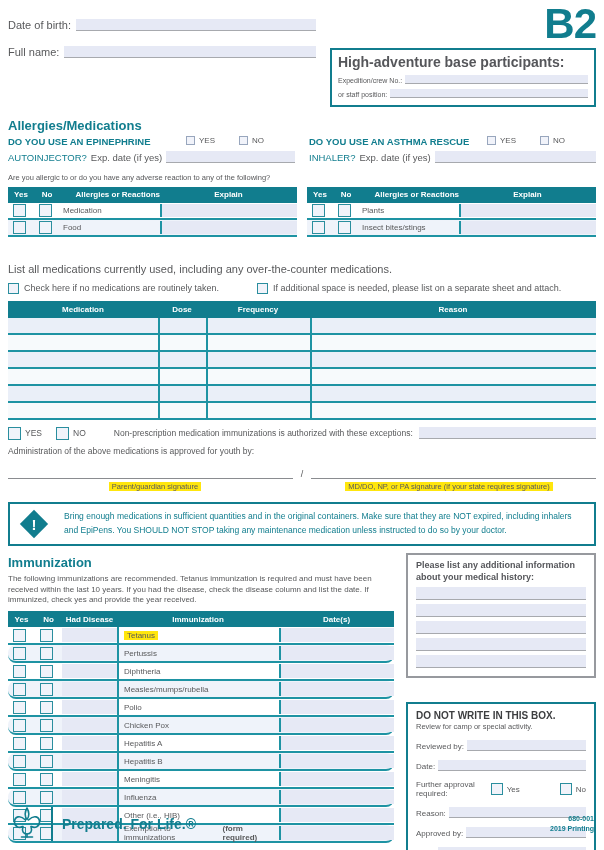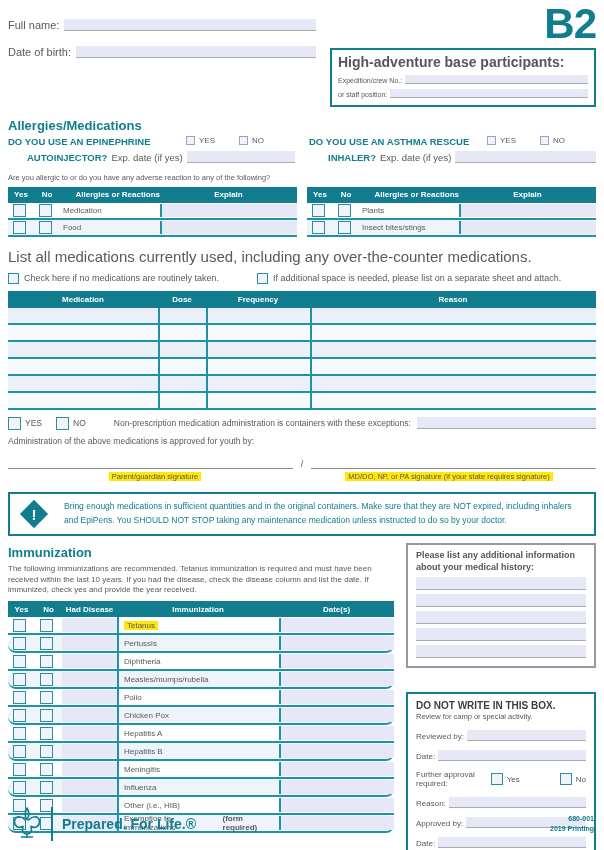--- a/index.html
+++ b/index.html
@@ -37,40 +37,40 @@
   
   .qrow{display:flex;margin-top:3px;}
   .qcol{flex:1;position:relative;}
   .qcol.right{margin-left:14px;}
   .ql1{font-size:9.5px;font-weight:bold;color:var(--teal);}
   .yn{position:absolute;top:0;left:178px;display:flex;}
   .yn-item{display:flex;align-items:center;width:53px;font-size:8px;color:var(--gray);}
   .cb{width:9px;height:9px;border:1px solid #98a6bd;background:#f1f3fa;margin-right:4px;flex:none;}
   .cb.t{width:13px;height:13px;border:1px solid #2a8e9e;background:#f0f3fa;}
   .ql2{display:flex;align-items:flex-end;margin-top:4px;font-size:9.5px;}
-  .ql2 .b{font-weight:bold;color:var(--teal);margin-right:4px;white-space:nowrap;margin-left:19px;}
+  .ql2 .b{font-weight:normal;color:var(--teal);margin-right:4px;white-space:nowrap;}
   .ql2 .r{margin-right:4px;white-space:nowrap;}
 
   .tiny-intro{font-size:7.5px;margin-top:10px;}
 
   
   .atables{display:flex;margin-top:5px;}
   .atable{flex:1;}
   .atable + .atable{margin-left:10px;}
   .thead{display:flex;background:var(--teal);color:#fff;font-size:8px;font-weight:bold;height:16px;align-items:center;}
   .th-yes,.th-no{width:26px;text-align:center;}
   .th-name{width:100px;text-align:right;}
   .th-exp{flex:1;text-align:center;}
   .arow{display:flex;align-items:center;height:17px;border-bottom:2px solid var(--tealline);background:#fff;}
   .arow.alt{background:#eff3fa;}
   .ac-cb{width:26px;display:flex;justify-content:center;}
   .ac-name{width:100px;font-size:8px;padding-left:3px;align-self:stretch;display:flex;align-items:center;}
   .ac-exp{flex:1;align-self:stretch;background:var(--fill);border-left:2px solid var(--tealline);margin:1px 0;}
 
-  .med-intro{font-size:15px;margin-top:11px;}
+  .med-intro{font-size:11px;margin-top:26px;}
   .checks{display:flex;align-items:center;margin-top:8px;font-size:9px;}
   .checks .chk{display:flex;align-items:center;}
   .checks .chk + .chk{margin-left:38px;}
   .checks .cb{width:11px;height:11px;border-color:#2a8e9e;margin-right:5px;}
 
   
   .mtable{margin-top:7px;}
   .mthead{display:flex;background:var(--teal);color:#fff;font-size:8px;font-weight:bold;height:17px;align-items:center;text-align:center;}
   .mc1{width:150px;}.mc2{width:48px;}.mc3{width:104px;}.mc4{flex:1;}
   .mrow{display:flex;height:17px;border-bottom:2px solid var(--tealline);}
@@ -132,25 +132,25 @@
   .fright{margin-left:auto;text-align:right;font-size:7px;font-weight:bold;color:var(--teal);line-height:1.5;}
 </style>
 </head>
 <body>
 
 <div class="page">
 
   <div class="top">
     <div class="top-left">
       <div class="field-row">
+        <span class="lbl">Date of birth:</span>
+        <span class="fill-line"></span>
+      </div>
+      <div class="field-row">
         <span class="lbl">Full name:</span>
-        <span class="fill-line"></span>
-      </div>
-      <div class="field-row">
-        <span class="lbl">Date of birth:</span>
         <span class="fill-line"></span>
       </div>
     </div>
     <div class="top-right">
       <div class="b2">B2</div>
       <div class="ha-box">
         <div class="ha-title">High-adventure base participants:</div>
         <div class="ha-row">
           <span class="lbl">Expedition/crew No.:</span>
           <span class="fill-line"></span>
@@ -325,21 +325,21 @@
 
   <div class="auth">
     <span class="yn-item">
         <span class="cb t"></span>
         <span>YES</span>
       </span>
     <span class="yn-item">
         <span class="cb t"></span>
         <span>NO</span>
       </span>
-    <span class="txt">Non-prescription medication administration is containers with these exceptions:</span>
+    <span class="txt">Non-prescription medication immunizations is authorized with these exceptions:</span>
     <span class="fill-line"></span>
   </div>
 
   <div class="admin-txt">Administration of the above medications is approved for youth by:</div>
 
   <div class="sig">
     <span class="sig-line"></span>
     <span class="sig-slash">/</span>
     <span class="sig-line"></span>
   </div>

